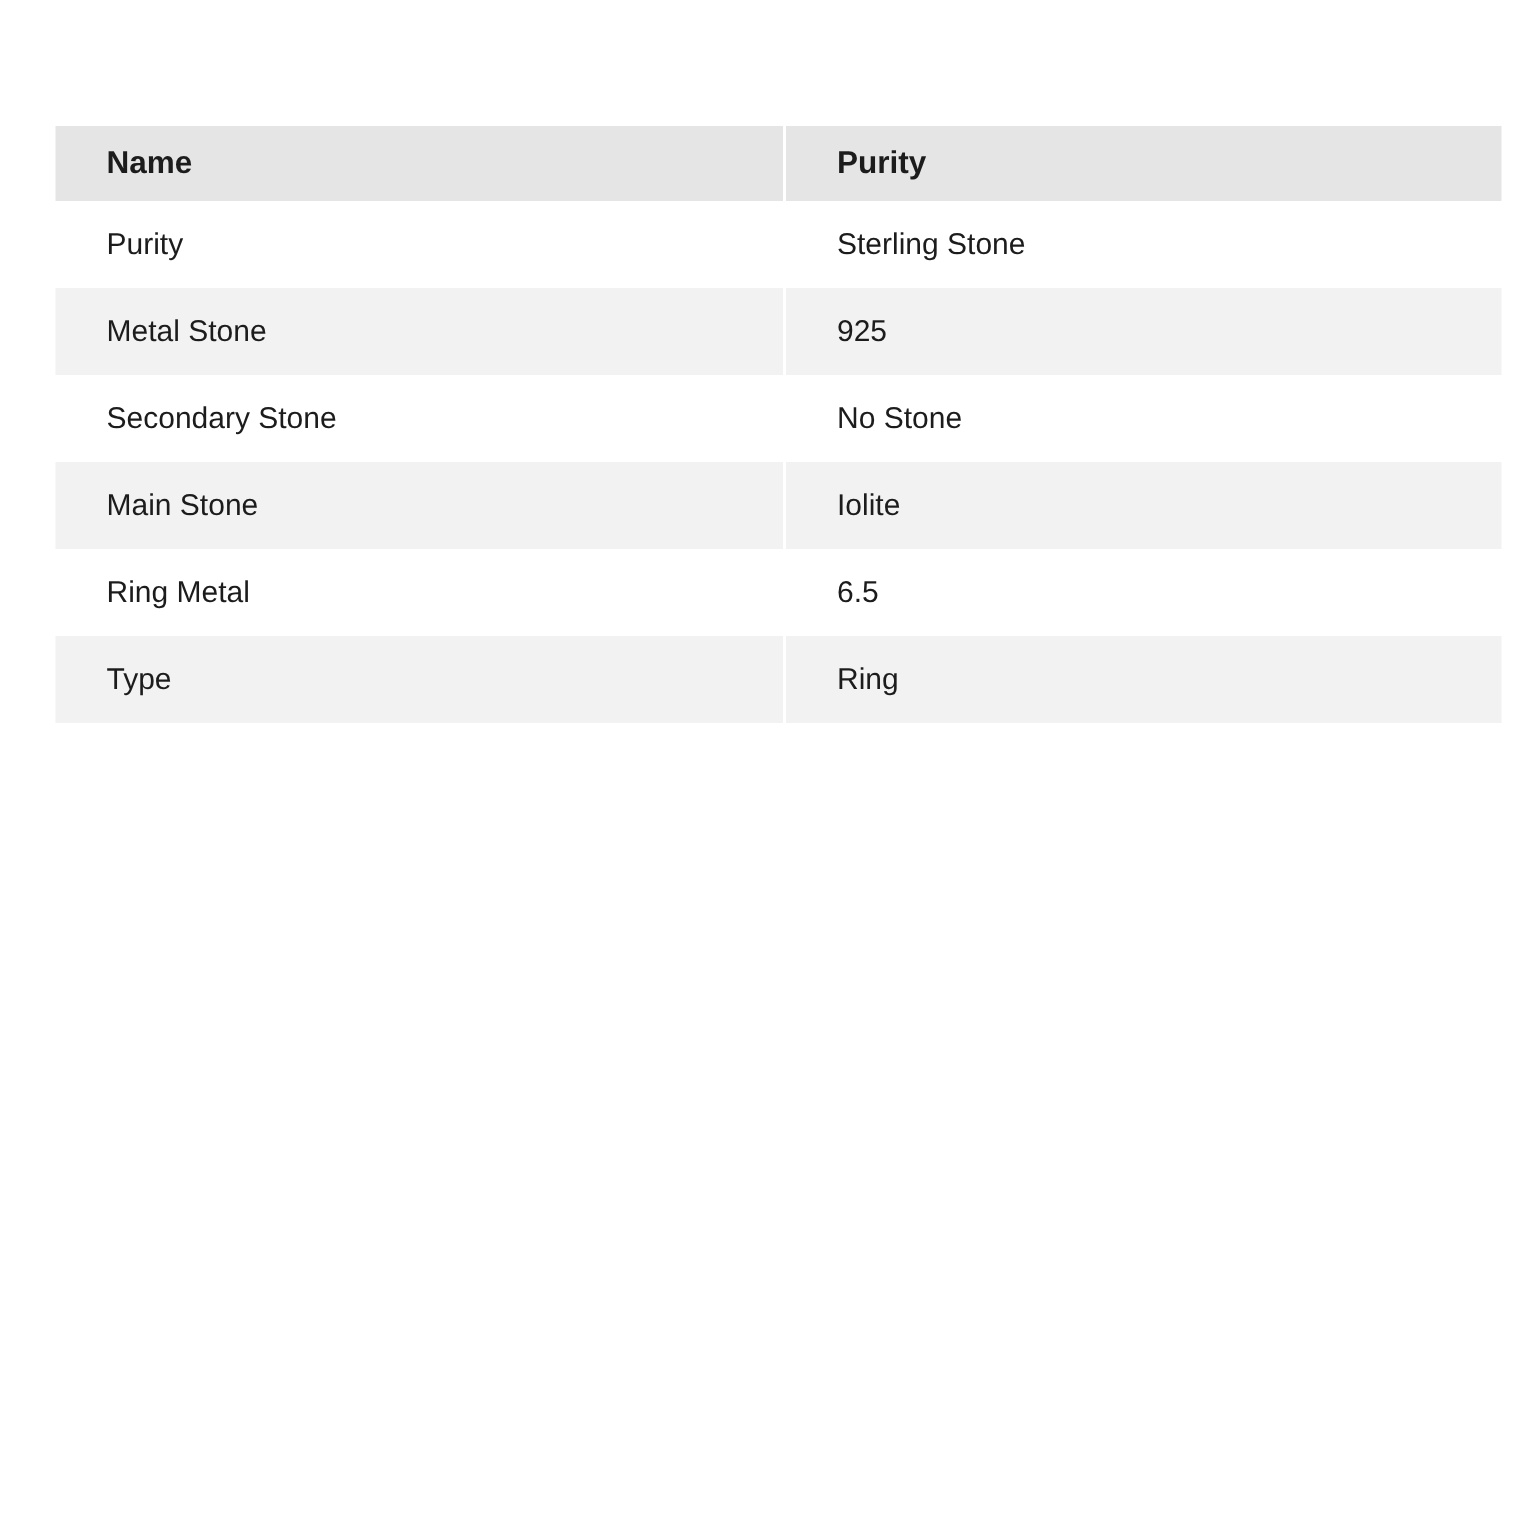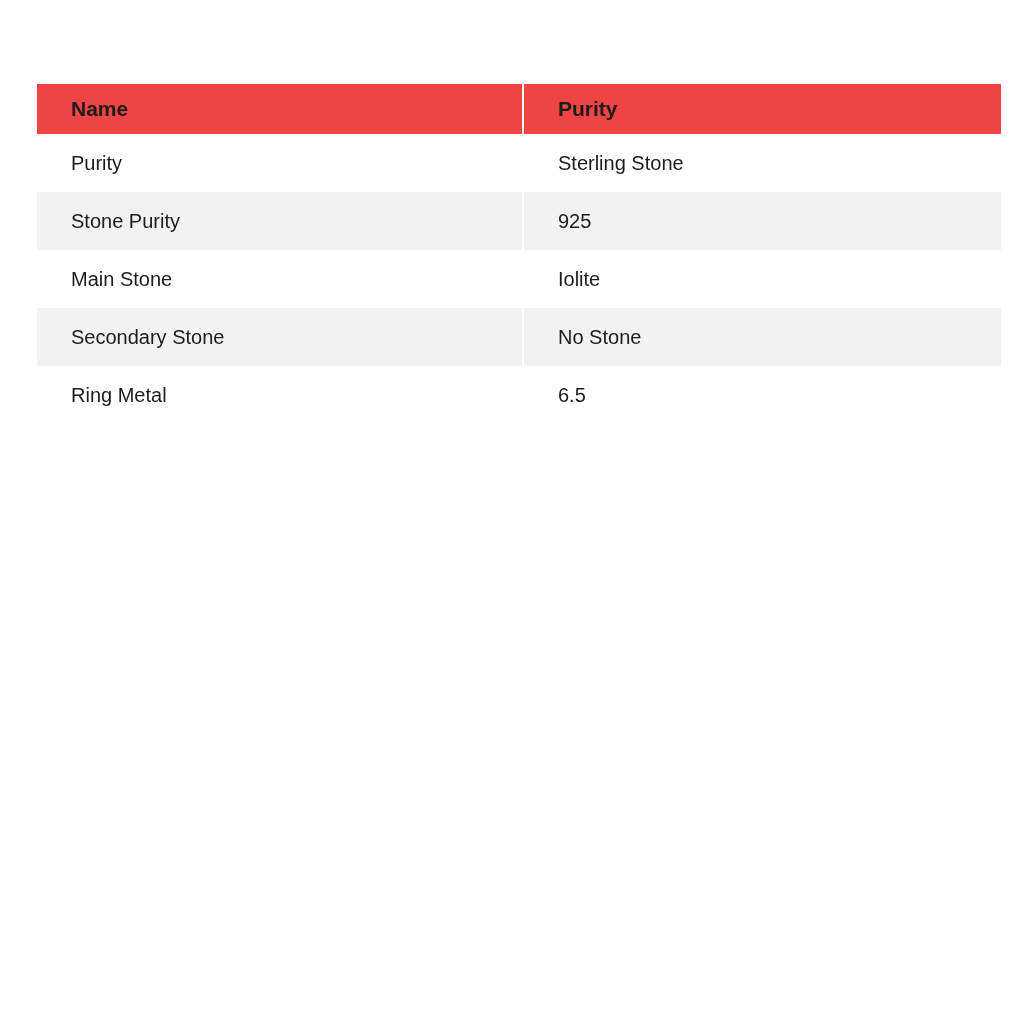--- a/index.html
+++ b/index.html
@@ -19,21 +19,21 @@
     table-layout: fixed;
   }
   .spec-table th, .spec-table td {
     text-align: left;
     vertical-align: middle;
     padding: 0 0 0 34px;
     font-size: 20px;
   }
   .spec-table th {
     height: 50px;
-    background: #ef4444;
+    background: #e5e5e5;
     font-weight: 600;
     font-size: 21px;
   }
   .spec-table th:first-child {
     border-right: 2px solid #ffffff;
   }
   .spec-table td {
     height: 58px;
     font-weight: 400;
   }
@@ -62,29 +62,33 @@
       <th>Name</th>
       <th>Purity</th>
     </tr>
   </thead>
   <tbody>
     <tr>
       <td>Purity</td>
       <td>Sterling Stone</td>
     </tr>
     <tr>
-      <td>Stone Purity</td>
+      <td>Metal Stone</td>
       <td>925</td>
+    </tr>
+    <tr>
+      <td>Secondary Stone</td>
+      <td>No Stone</td>
     </tr>
     <tr>
       <td>Main Stone</td>
       <td>Iolite</td>
     </tr>
     <tr>
-      <td>Secondary Stone</td>
-      <td>No Stone</td>
+      <td>Ring Metal</td>
+      <td>6.5</td>
     </tr>
     <tr>
-      <td>Ring Metal</td>
-      <td>6.5</td>
+      <td>Type</td>
+      <td>Ring</td>
     </tr>
   </tbody>
 </table>
 
 </body></html>

